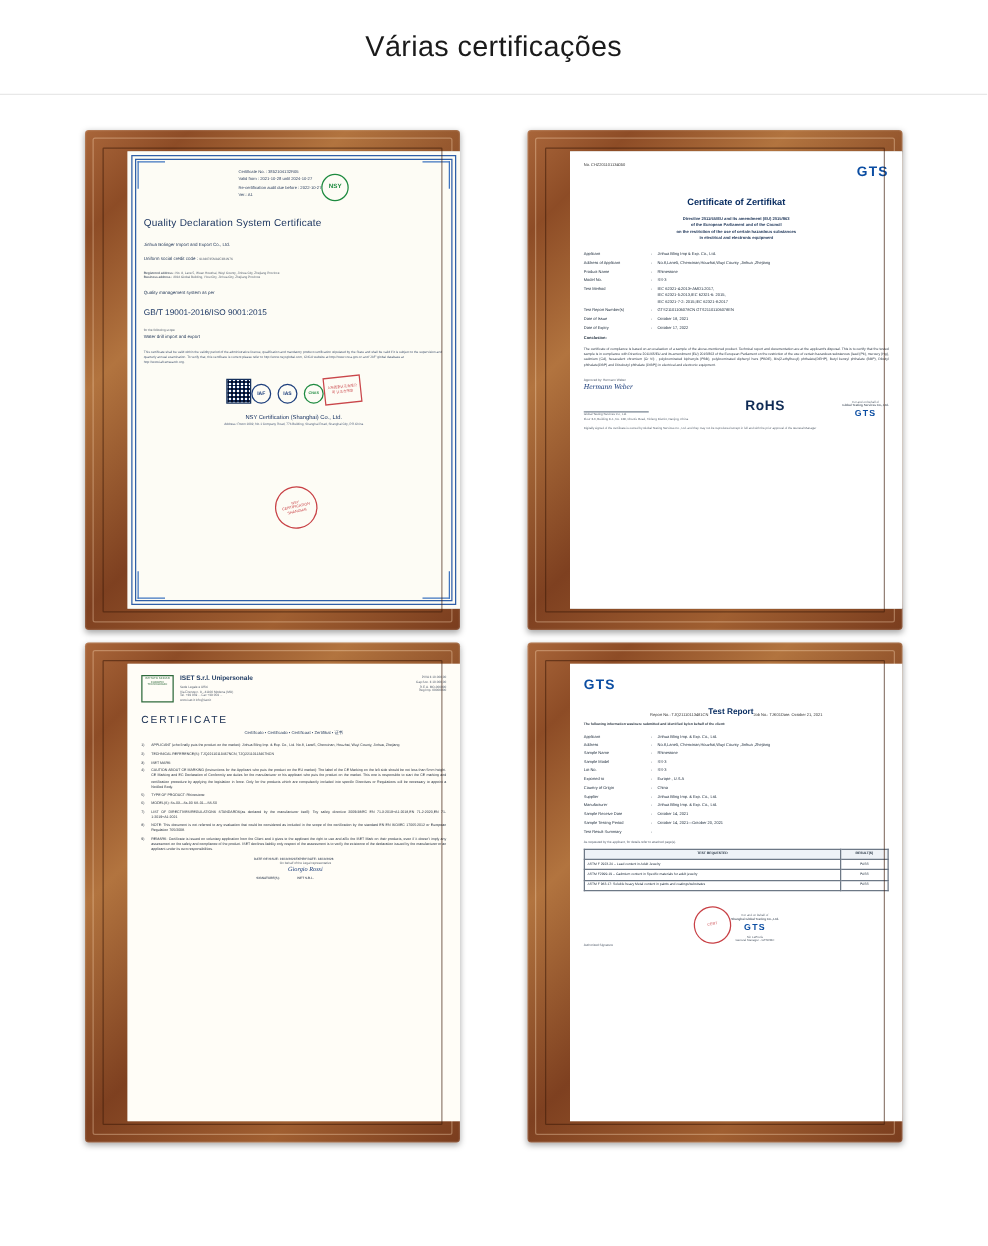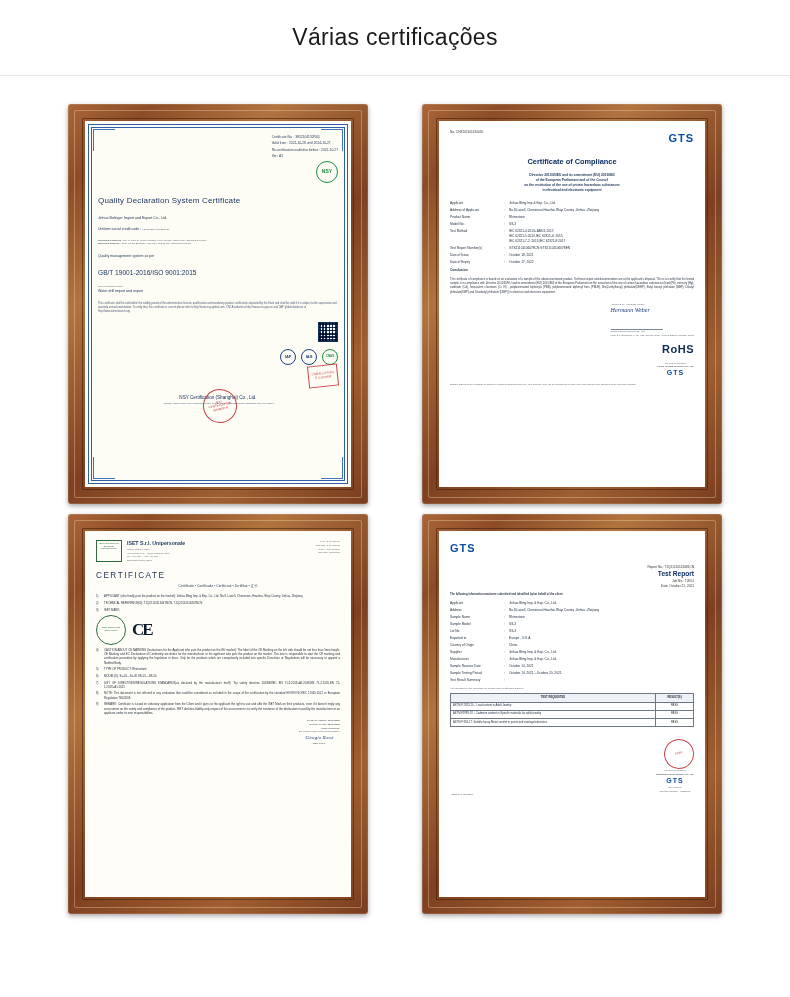--- a/index.html
+++ b/index.html
@@ -74,20 +74,21 @@
     border-radius: 1px;
     pointer-events: none;
   }
   .mat {
     position: relative;
     width: 100%;
     height: 100%;
     background: #fdfdfa;
     box-shadow: inset 0 0 8px rgba(0,0,0,.25);
     overflow: hidden;
+    margin-left: 17px;
   }
   .doc {
     position: absolute;
     inset: 0;
     padding: 9px 11px;
     font-size: 3.3px;
     line-height: 1.5;
     color: #23324a;
     overflow: hidden;
   }
@@ -295,21 +296,21 @@
     margin-top: 3px;
   }
   table.tr-table th, table.tr-table td {
     border: .6px solid #6d7886;
     padding: 1.6px 2px;
     color: #22303f;
   }
   table.tr-table th { background: #eef2f7; font-weight: bold; }
   .td-center { text-align: center; }
   
-  .row-between { display: flex; justify-content: center; align-items: flex-end; flex-direction: column; }
+  .row-between { display: flex; justify-content: center; align-items: flex-end; }
   .tiny { font-size: 2.5px; color: #5a6472; }
   .mt4 { margin-top: 4px; }
   .mt8 { margin-top: 8px; }
   .mt12 { margin-top: 12px; }
   .b { font-weight: bold; }
   .center { text-align: center; }
 </style>
 </head>
 <body>
 
@@ -390,21 +391,21 @@
 
       <div class="frame">
         <div class="mat">
           <div class="doc cgts">
 
             <div class="gts-head">
               <div class="gts-no">No. CHZ201101134050</div>
               <div class="gts-logo">GTS</div>
             </div>
 
-            <div class="gts-title">Certificate of Compliance</div>
+            <div class="gts-title">Certificate of Zertifikat</div>
 
             <div class="gts-sub">
               <div>Directive 2011/65/EU and its amendment (EU) 2015/863</div>
               <div>of the European Parliament and of the Council</div>
               <div>on the restriction of the use of certain hazardous substances</div>
               <div>in electrical and electronic equipment</div>
             </div>
 
             <div>
               <div class="kv">
@@ -520,24 +521,20 @@
               </div>
               <div class="c3-item">
                 <div class="num">2)</div>
                 <div class="txt">TECHNICAL REFERENCE(S): TJQ22110113467NCN, TJQ22110113467NCN</div>
               </div>
               <div class="c3-item">
                 <div class="num">3)</div>
                 <div class="txt">ISET MARK:</div>
               </div>
 
-              <div style="display:flex;align-items:center;gap:6px;margin:3px 0;">
-                <div class="green-seal">ISET CERTIFIED ORGANISM</div>
-                <div class="ce-mark">CE</div>
-              </div>
 
               <div class="c3-item">
                 <div class="num">4)</div>
                 <div class="txt">CAUTION ABOUT CE MARKING (Instructions for the Applicant who puts the product on the EU market): The label of the CE Marking on the left side should be not less than 5mm height. CE Marking and EC Declaration of Conformity are duties for the manufacturer or his applicant who puts the product on the market. This one is responsible to start the CE marking and certification procedure by applying the legislation in force. Only for the products which are compulsorily included into specific Directives or Regulations will be necessary to appoint a Notified Body.</div>
               </div>
               <div class="c3-item">
                 <div class="num">5)</div>
                 <div class="txt">TYPE OF PRODUCT: Rhinestone</div>
               </div>
               <div class="c3-item">

